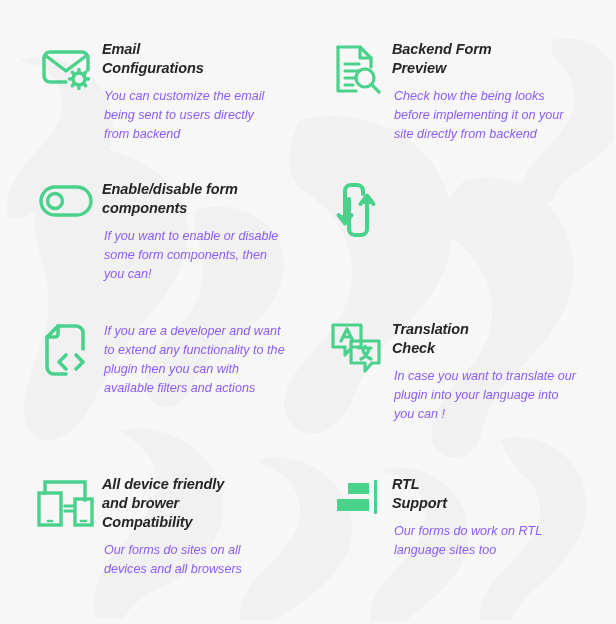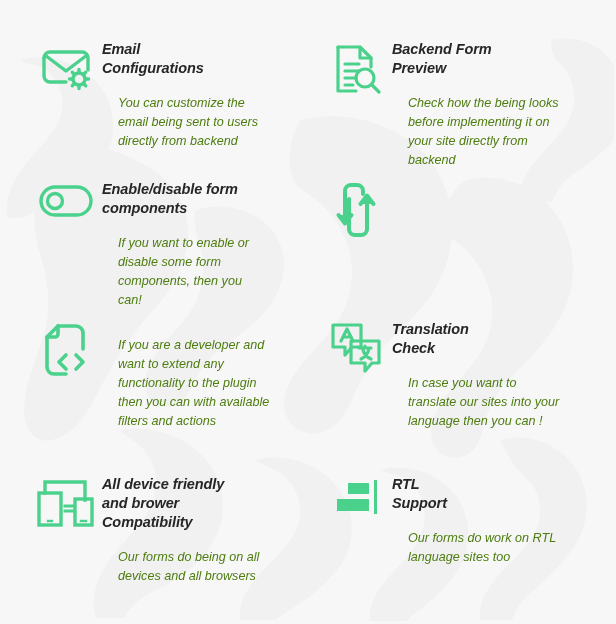--- a/index.html
+++ b/index.html
@@ -63,22 +63,22 @@
     font-weight: bold;
     color: #262626;
     letter-spacing: -0.1px;
     margin: 0 0 9px 0;
     white-space: pre-line;
   }
 
   .feature-desc {
     font-size: 12.6px;
     line-height: 19px;
-    color: #4d7c0f;
-    margin: 16px;
+    color: #8b5cf6;
+    margin: 2px;
   }
 
   
   .col-right .feature-body { max-width: 186px; }
   .f-devdoc .feature-body { max-width: 190px; }
   .f-ajax .feature-body  { max-width: 190px; }
 
   .icon-svg { display: block; }
 </style>
 </head>
@@ -203,40 +203,40 @@
       <svg class="icon-svg" width="54" height="52" viewBox="0 0 54 52" fill="none" stroke="#4ad18c" stroke-width="3.2" stroke-linecap="round" stroke-linejoin="round">
         <path d="M4 3h28v22h-9l-7 8v-8H4z"></path>
         <path d="M22 19h28v22h-7l-7 8v-8H22z"></path>
         <path d="M12 19l6-12 6 12M14.2 15h7.6"></path>
         <path d="M30 26h12M36 24v2M40 26c-0.6 5-3.6 9-8 11M34 28c1 4 3.6 7 8 9"></path>
       </svg>
     </div>
     <div class="feature-body">
       <p class="feature-title">Translation
 Check</p>
-      <p class="feature-desc">In case you want to translate our sites into your language then you can !</p>
+      <p class="feature-desc">In case you want to translate our plugin into your language into you can !</p>
     </div>
   </div>
 
   <div class="feature col-left f-devices">
     <div class="feature-icon">
       <svg class="icon-svg" width="62" height="52" viewBox="0 0 62 52" fill="none" stroke="#4ad18c" stroke-width="3.4" stroke-linecap="square" stroke-linejoin="miter">
         <path d="M10 16V5h40v18"></path>
         <rect x="4" y="16" width="22" height="32"></rect>
         <rect x="40" y="22" width="17" height="26"></rect>
         <path d="M30 29h8M30 34h8" stroke-width="3"></path>
         <path d="M13 44h4" stroke-width="2.4"></path>
         <path d="M46 44h5" stroke-width="2.4"></path>
       </svg>
     </div>
     <div class="feature-body">
       <p class="feature-title">All device friendly
 and brower
 Compatibility</p>
-      <p class="feature-desc">Our forms do being on all devices and all browsers</p>
+      <p class="feature-desc">Our forms do sites on all devices and all browsers</p>
     </div>
   </div>
 
   <div class="feature col-right f-rtl">
     <div class="feature-icon">
       <svg class="icon-svg" width="50" height="42" viewBox="0 0 50 42" fill="none">
         <rect x="17" y="6" width="21" height="11" fill="#4ad18c"></rect>
         <rect x="6" y="22" width="32" height="12" fill="#4ad18c"></rect>
         <rect x="43" y="3" width="3" height="34" fill="#4ad18c"></rect>
       </svg>

